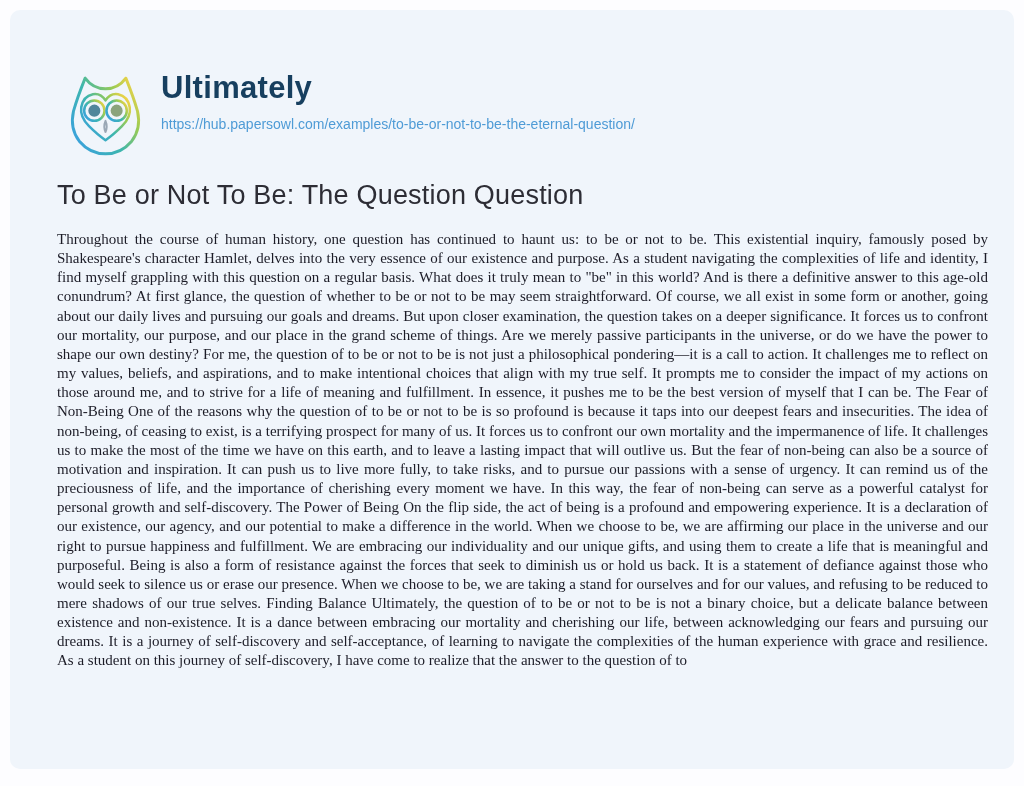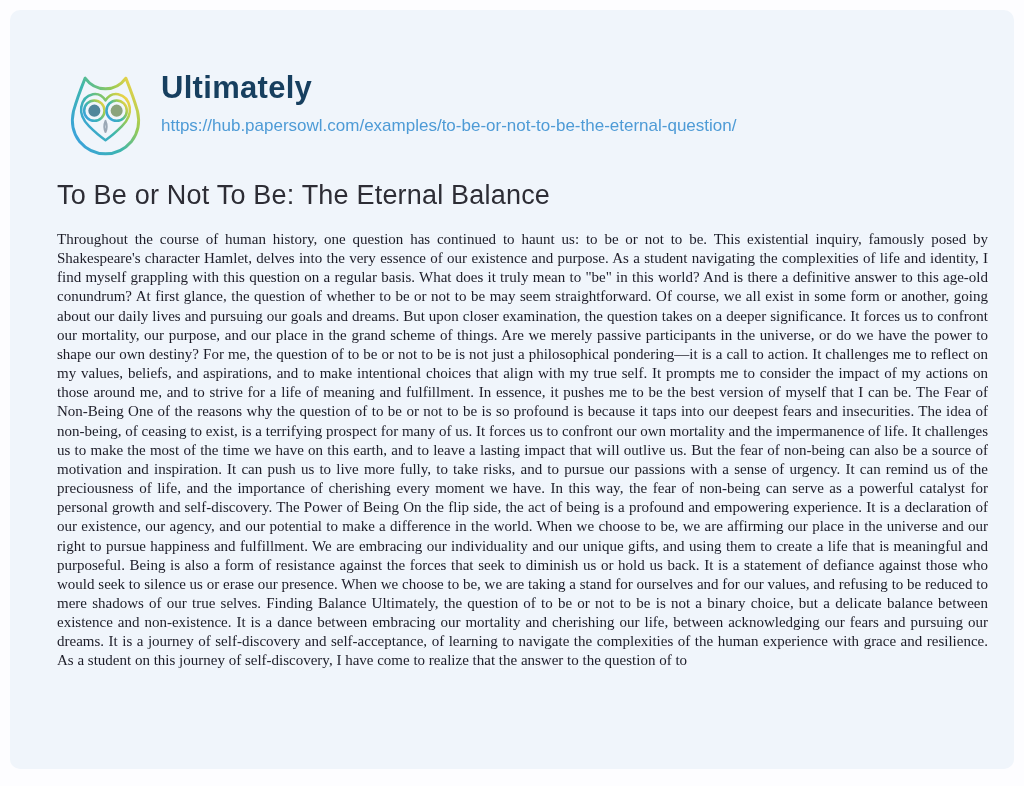--- a/index.html
+++ b/index.html
@@ -38,21 +38,21 @@
     top: 60px;
     font-size: 31px;
     font-weight: 700;
     letter-spacing: 0.3px;
     color: var(--brand-text, #173f5f);
   }
   .url {
     position: absolute;
     left: 151px;
     top: 106px;
-    font-size: 17px;
+    font-size: 14px;
     color: var(--url-text, #4e9bd6);
     text-decoration: none;
   }
   .title {
     position: absolute;
     left: 47px;
     top: 170px;
     font-size: 27px;
     font-weight: 400;
     color: var(--title-text, #2d2d35);
@@ -95,18 +95,18 @@
         <circle id="owl-eye-left" cx="38.5" cy="45.5" r="6.2" fill="#50869b"></circle>
         <circle id="owl-eye-right" cx="61.5" cy="45.5" r="6.2" fill="#8aa37c"></circle>
         <path d="M50,56 Q47.5,62 50,67.5 Q52.5,62 50,56 Z" fill="none" stroke="#9aa7b5" stroke-width="2" stroke-linejoin="round"></path>
       </svg>
     </div>
 
     <div class="brand">Ultimately</div>
 
     <a class="url" href="#">https://hub.papersowl.com/examples/to-be-or-not-to-be-the-eternal-question/</a>
 
-    <h1 class="title" style="margin:0">To Be or Not To Be: The Eternal Balance</h1>
+    <h1 class="title" style="margin:0">To Be or Not To Be: The Question Question</h1>
 
     <div class="body-text">Throughout the course of human history, one question has continued to haunt us: to be or not to be. This existential inquiry, famously posed by Shakespeare's character Hamlet, delves into the very essence of our existence and purpose. As a student navigating the complexities of life and identity, I find myself grappling with this question on a regular basis. What does it truly mean to "be" in this world? And is there a definitive answer to this age-old conundrum? At first glance, the question of whether to be or not to be may seem straightforward. Of course, we all exist in some form or another, going about our daily lives and pursuing our goals and dreams. But upon closer examination, the question takes on a deeper significance. It forces us to confront our mortality, our purpose, and our place in the grand scheme of things. Are we merely passive participants in the universe, or do we have the power to shape our own destiny? For me, the question of to be or not to be is not just a philosophical pondering—it is a call to action. It challenges me to reflect on my values, beliefs, and aspirations, and to make intentional choices that align with my true self. It prompts me to consider the impact of my actions on those around me, and to strive for a life of meaning and fulfillment. In essence, it pushes me to be the best version of myself that I can be. The Fear of Non-Being One of the reasons why the question of to be or not to be is so profound is because it taps into our deepest fears and insecurities. The idea of non-being, of ceasing to exist, is a terrifying prospect for many of us. It forces us to confront our own mortality and the impermanence of life. It challenges us to make the most of the time we have on this earth, and to leave a lasting impact that will outlive us. But the fear of non-being can also be a source of motivation and inspiration. It can push us to live more fully, to take risks, and to pursue our passions with a sense of urgency. It can remind us of the preciousness of life, and the importance of cherishing every moment we have. In this way, the fear of non-being can serve as a powerful catalyst for personal growth and self-discovery. The Power of Being On the flip side, the act of being is a profound and empowering experience. It is a declaration of our existence, our agency, and our potential to make a difference in the world. When we choose to be, we are affirming our place in the universe and our right to pursue happiness and fulfillment. We are embracing our individuality and our unique gifts, and using them to create a life that is meaningful and purposeful. Being is also a form of resistance against the forces that seek to diminish us or hold us back. It is a statement of defiance against those who would seek to silence us or erase our presence. When we choose to be, we are taking a stand for ourselves and for our values, and refusing to be reduced to mere shadows of our true selves. Finding Balance Ultimately, the question of to be or not to be is not a binary choice, but a delicate balance between existence and non-existence. It is a dance between embracing our mortality and cherishing our life, between acknowledging our fears and pursuing our dreams. It is a journey of self-discovery and self-acceptance, of learning to navigate the complexities of the human experience with grace and resilience. As a student on this journey of self-discovery, I have come to realize that the answer to the question of to</div>
 
   </div>
 </div>
 
 </body></html>

